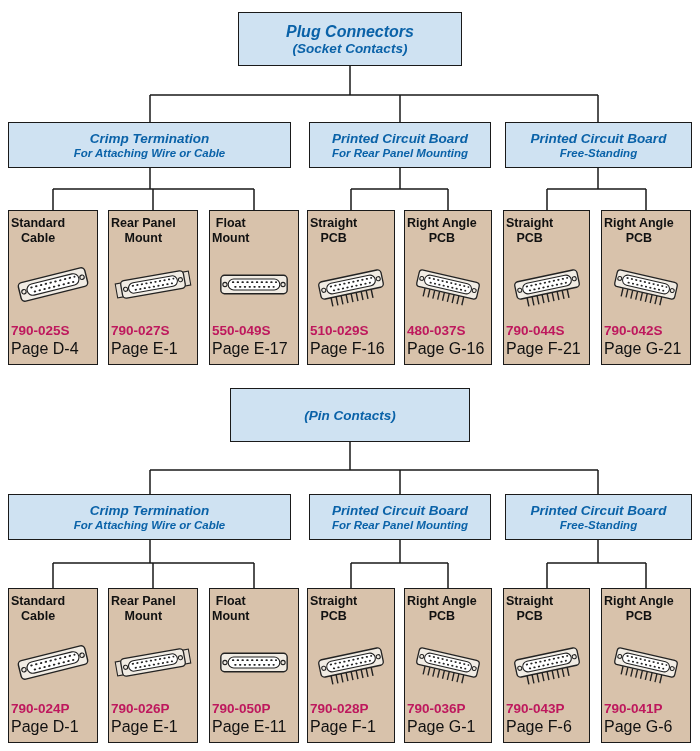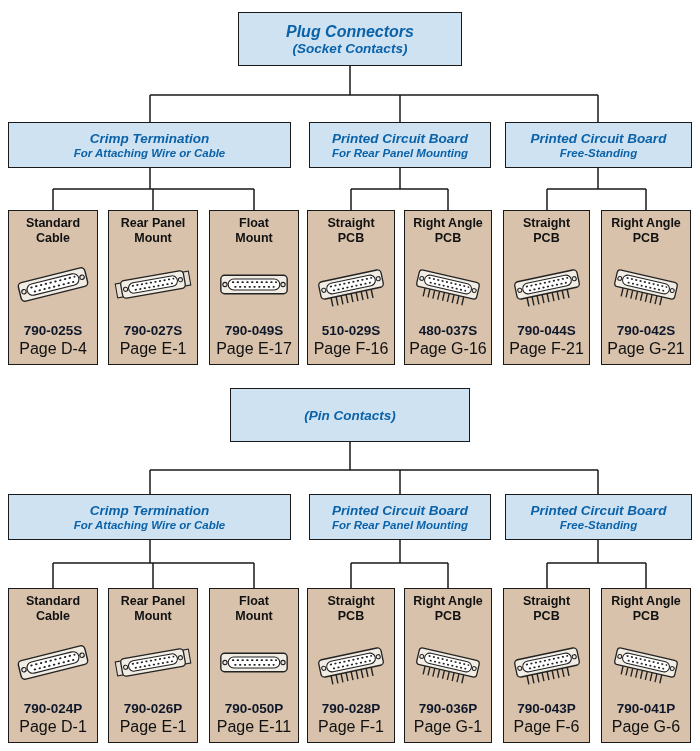--- a/index.html
+++ b/index.html
@@ -36,28 +36,28 @@
   .cat .line1 { font-size: 13.5px; }
   .cat .line2 { font-size: 11.5px; margin-top: 1px; }
 
   
   .card {
     position: absolute;
     background: #d8c2ab;
     border: 1.3px solid #1a1a1a;
     display: flex;
     flex-direction: column;
-    align-items: center;
+    align-items: flex-start;
     text-align: center;
     padding: 5px 2px 6px;
   }
   .card-title { font-size: 12.5px; font-weight: bold; color: #111; line-height: 1.18; }
   .art { flex: 1; width: 100%; display: flex; align-items: center; justify-content: center; }
   .art svg { width: 80px; height: 57px; overflow: visible; }
-  .part { font-size: 13.5px; font-weight: bold; color: #0f172a; text-decoration: none; cursor: pointer; }
+  .part { font-size: 13.5px; font-weight: bold; color: #be185d; text-decoration: none; cursor: pointer; }
   .page { font-size: 16px; color: #111; margin-top: 2px; }
 
   
   .art .ears, .art .pins { display: none; }
   .v-rear-panel-mount .ears { display: block; }
   .v-straight-pcb .pins, .v-right-angle-pcb .pins { display: block; }
   .art .art-g { transform-origin: 42px 30px; }
   .v-standard-cable   .art-g { transform: rotate(-14deg); }
   .v-rear-panel-mount .art-g { transform: rotate(-10deg) scale(0.93); }
   .v-float-mount      .art-g { transform: scale(0.97); }
@@ -170,21 +170,21 @@
       </g>
       <rect x="6" y="20" width="72" height="20" rx="4" fill="#f1ece4" stroke="#222" stroke-width="1.5"></rect>
       <rect x="14" y="24" width="56" height="12" rx="6" fill="#ffffff" stroke="#222" stroke-width="1.2"></rect>
       <circle cx="10.5" cy="30" r="2.3" fill="none" stroke="#222" stroke-width="1.2"></circle>
       <circle cx="73.5" cy="30" r="2.3" fill="none" stroke="#222" stroke-width="1.2"></circle>
       <line x1="19" y1="27.5" x2="66" y2="27.5" stroke="#222" stroke-width="2" stroke-dasharray="0.6 4.6" stroke-linecap="round"></line>
       <line x1="21.5" y1="32.5" x2="63.5" y2="32.5" stroke="#222" stroke-width="2" stroke-dasharray="0.6 4.6" stroke-linecap="round"></line>
     </g>
   </svg>
 </div>
-    <a class="part">790-049S</a>
+    <a class="part">550-049S</a>
     <div class="page">Page E-17</div>
   </div>
   <div class="card" style="left:307px;top:210px;width:88px;height:155px">
     <div class="card-title">
       <div>Straight</div>
       <div>PCB</div>
     </div>
     <div class="art v-straight-pcb">
   <svg viewBox="0 0 84 60" aria-hidden="true">
     <g class="art-g">

